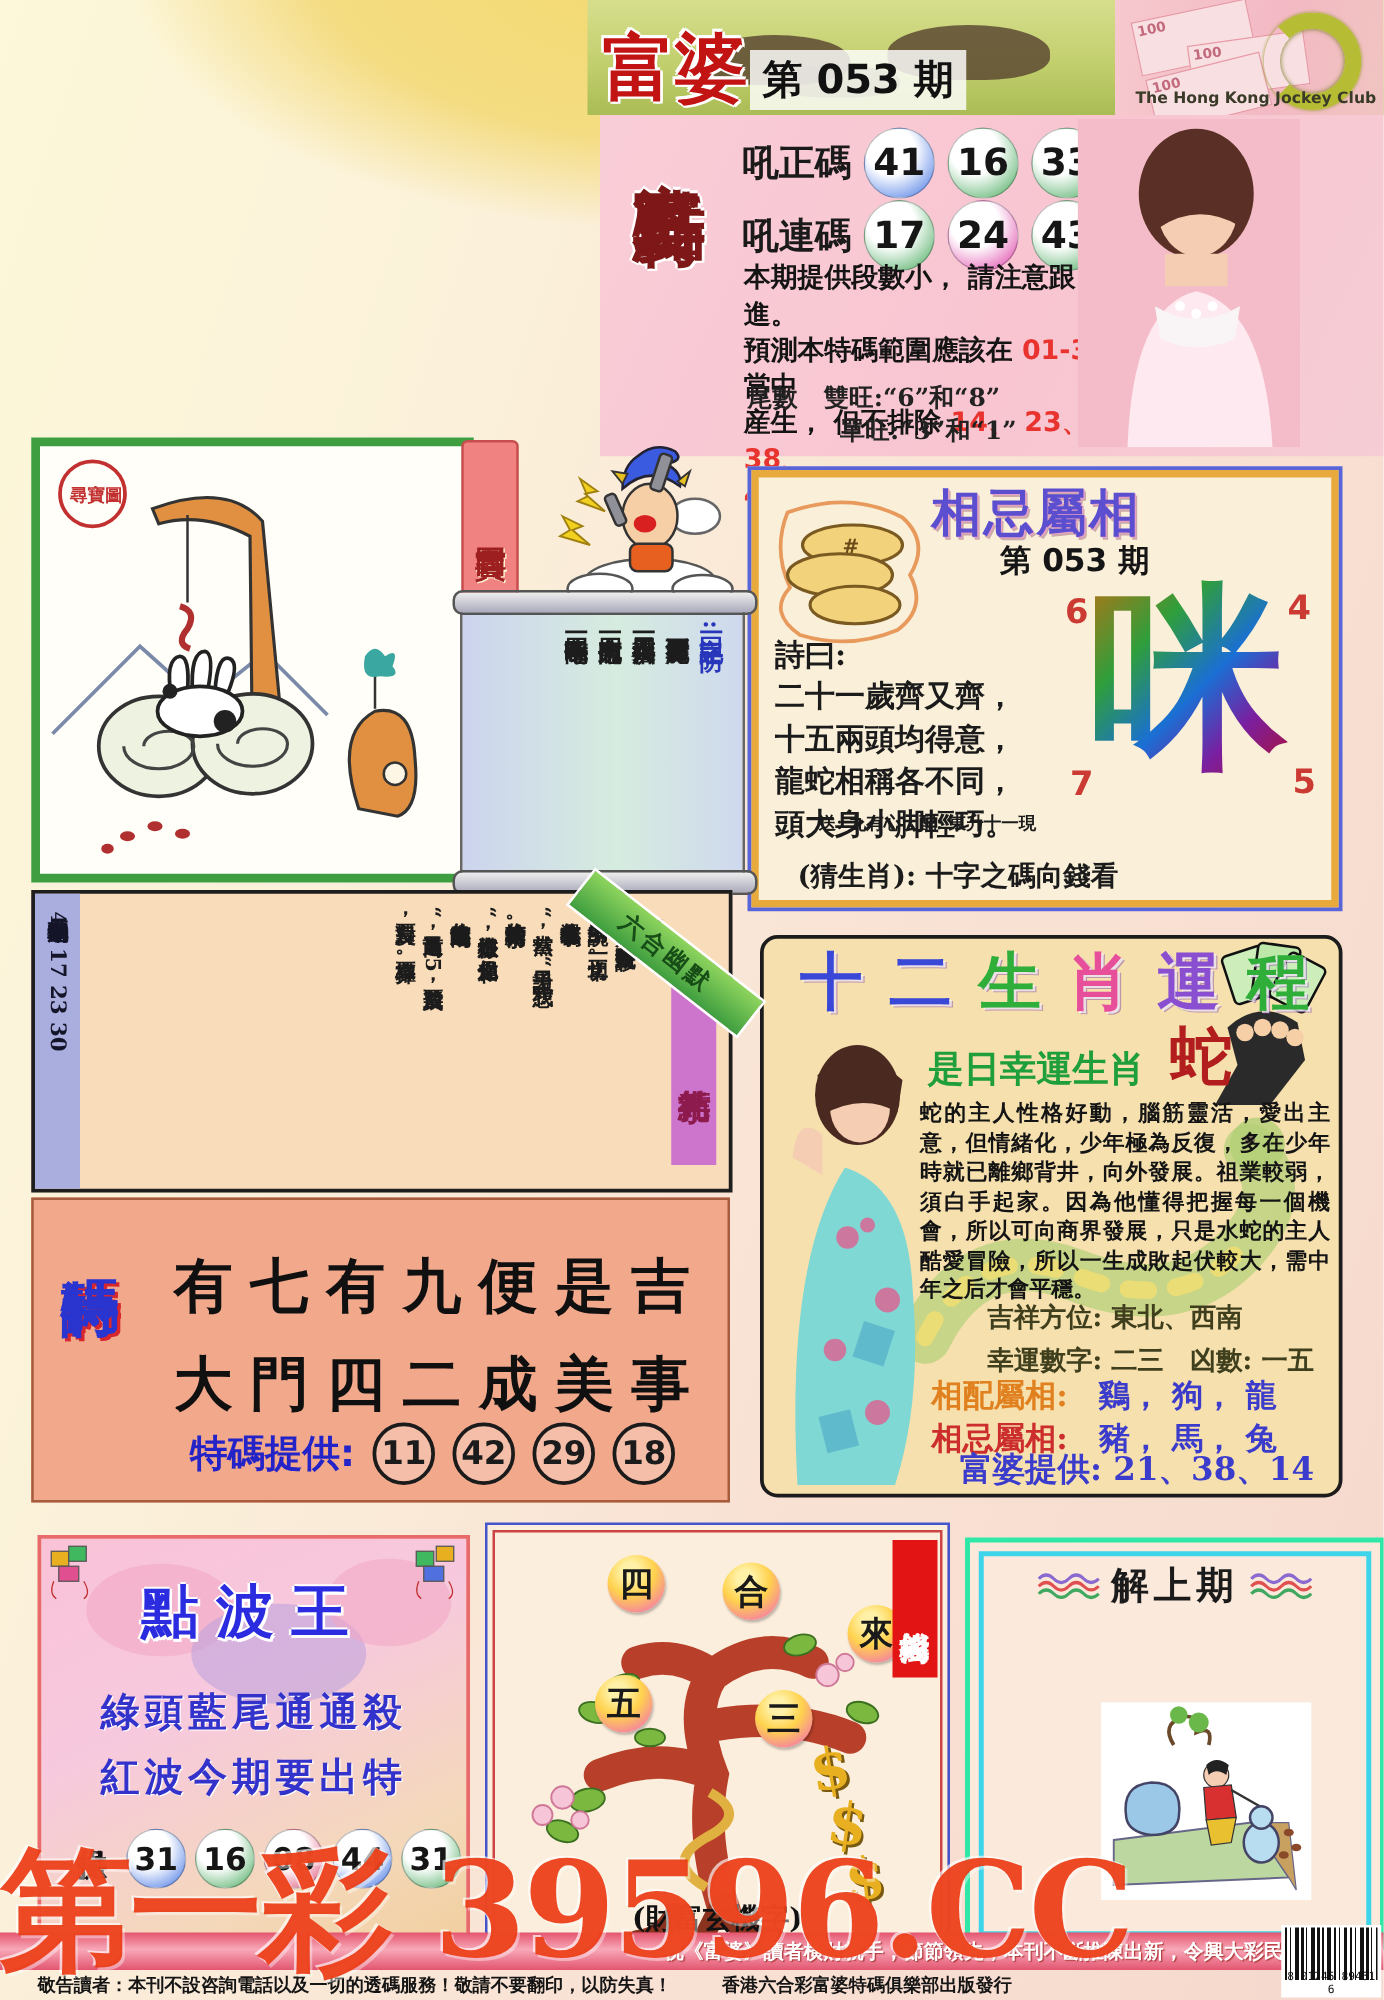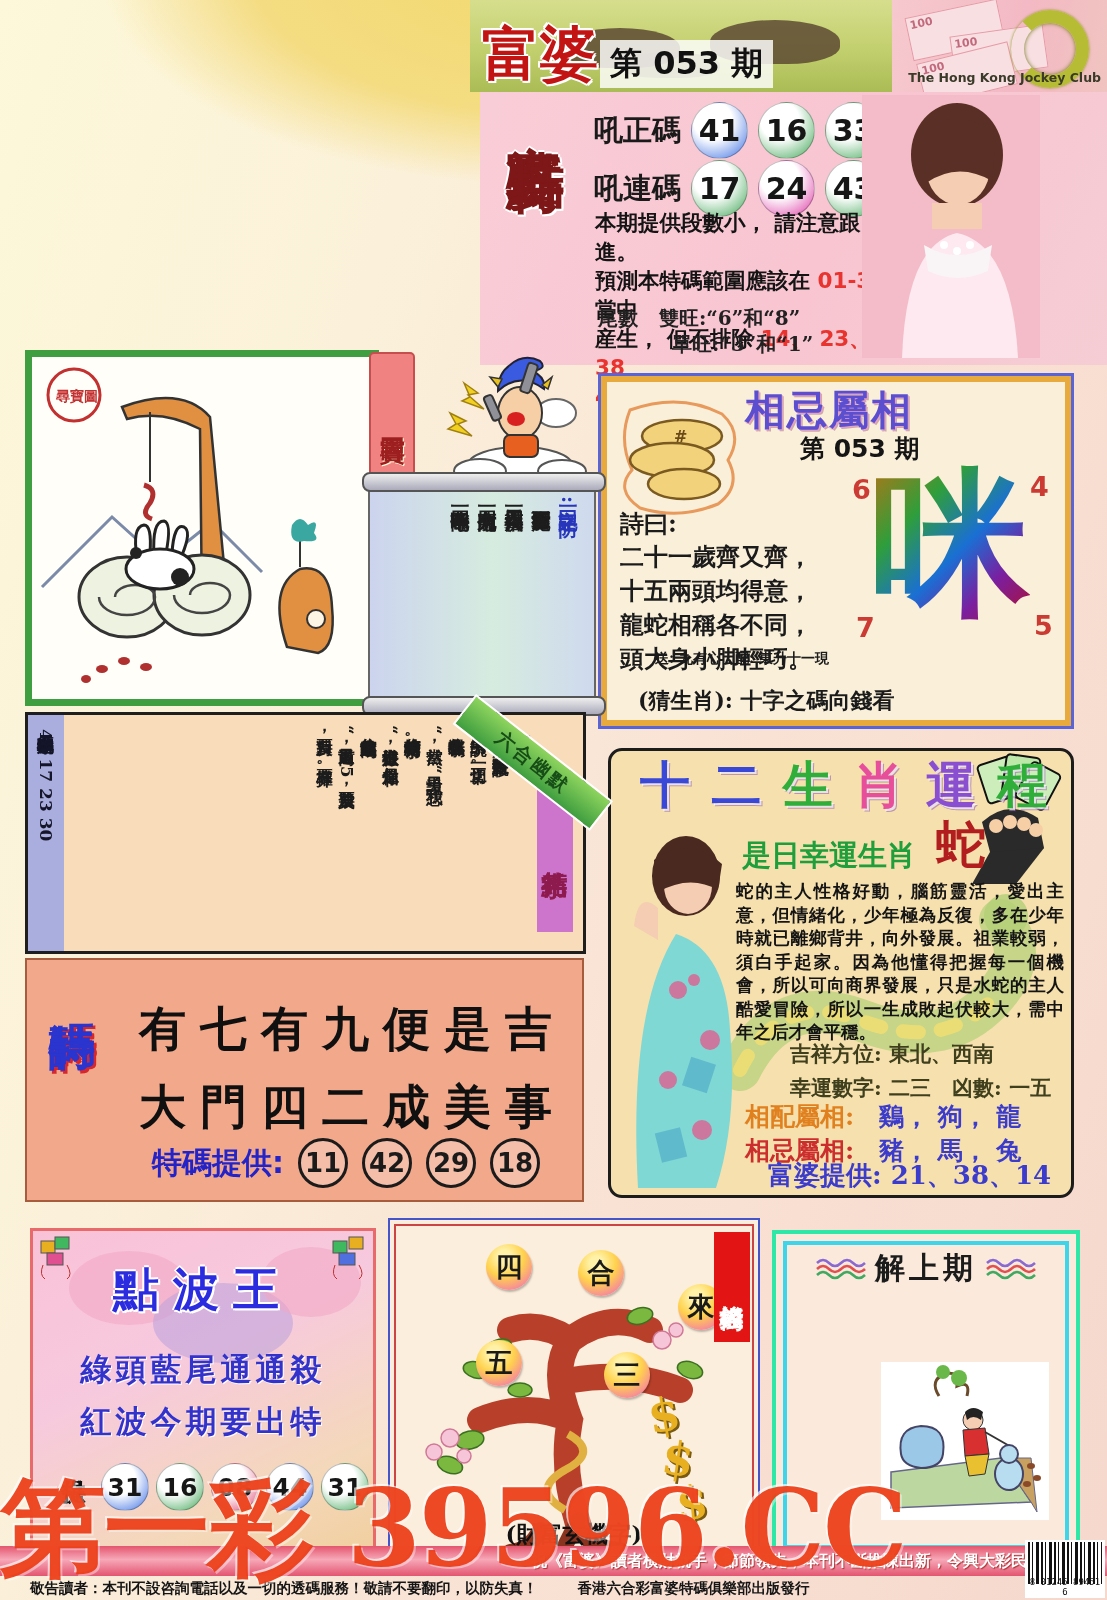--- a/index.html
+++ b/index.html
@@ -145,21 +145,21 @@
   .treeLab .vtext{font-size:24px;line-height:35px;font-weight:bold;color:#fff;font-family:"DejaVu Serif",serif;}
   .tball{position:absolute;width:46px;height:46px;border-radius:50%;display:flex;align-items:center;justify-content:center;
     font-size:27px;font-weight:bold;color:#1a1a1a;font-family:"DejaVu Serif",serif;z-index:3;
     background:radial-gradient(circle at 40% 28%,#fff2a8 15%,#ffd24d 45%,#f05cc8 100%);box-shadow:1px 2px 2px rgba(0,0,0,.25);}
   .dollar{position:absolute;font-size:46px;font-weight:bold;color:#e8b020;text-shadow:2px 2px 0 #7a5a10;z-index:3;
     font-family:"DejaVu Serif",serif;}
   .treeCap{position:absolute;left:0;right:0;bottom:12px;text-align:center;font-size:23px;font-weight:bold;color:#111;
     font-family:"DejaVu Serif",serif;z-index:3;}
 
   
-  .jie{left:772px;top:1230px;width:300px;height:322px;border:4px solid #2fe8a8;background:#fbeadb;}
+  .jie{left:772px;top:1230px;width:300px;height:322px;border:4px solid #2fe8a8;background:#fbeadb;padding-left:28px;}
   .jieInner{position:absolute;left:7px;top:7px;right:7px;bottom:7px;border:4px solid #3ed4ea;}
   .jieTitle{position:absolute;left:0;right:0;top:14px;display:flex;align-items:center;justify-content:center;gap:8px;
     font-size:30px;font-weight:bold;color:#1b1b1b;font-family:"DejaVu Serif",serif;letter-spacing:4px;z-index:2;}
   .jiePic{position:absolute;left:105px;top:128px;width:168px;height:158px;background:#fff;z-index:2;}
 
   
   .wm{left:0px;top:1458px;width:1060px;font-size:106px;font-weight:bold;color:rgba(236,57,18,.92);z-index:40;
     letter-spacing:-2px;white-space:nowrap;text-shadow:-2px -2px 0 rgba(255,255,255,.65),2px 2px 0 rgba(255,255,255,.4);}
   .ribbonBar{left:0;top:1546px;width:1107px;height:30px;z-index:30;
     background:linear-gradient(180deg,#e4556e 0%,#f7a8b8 45%,#e35570 100%);

